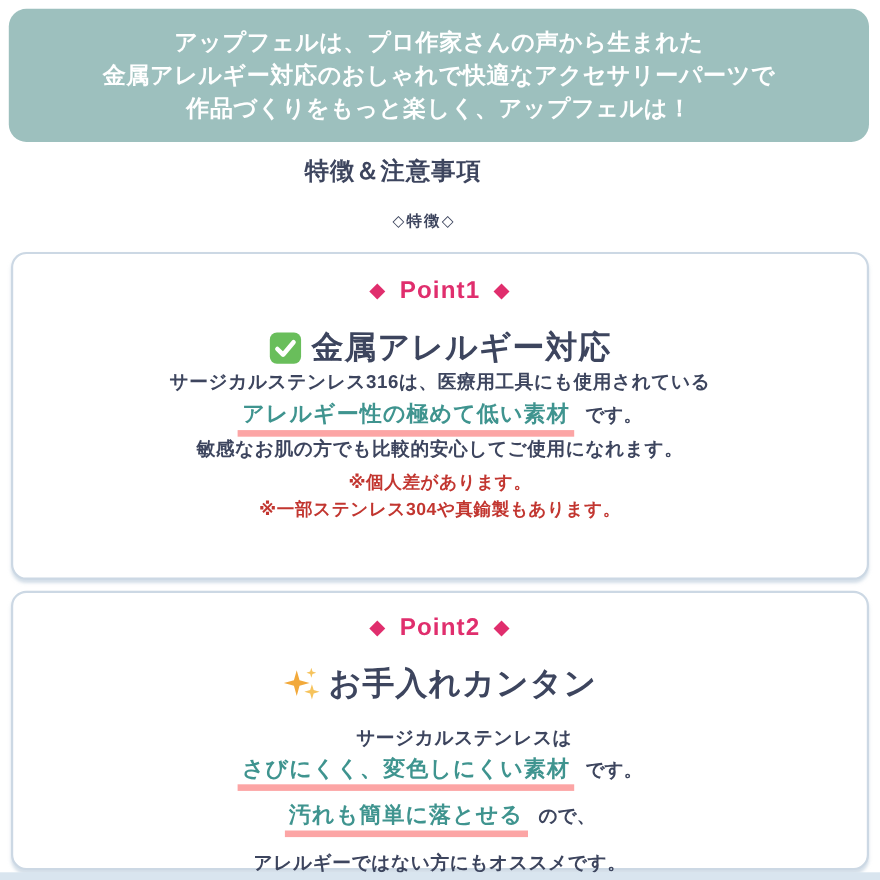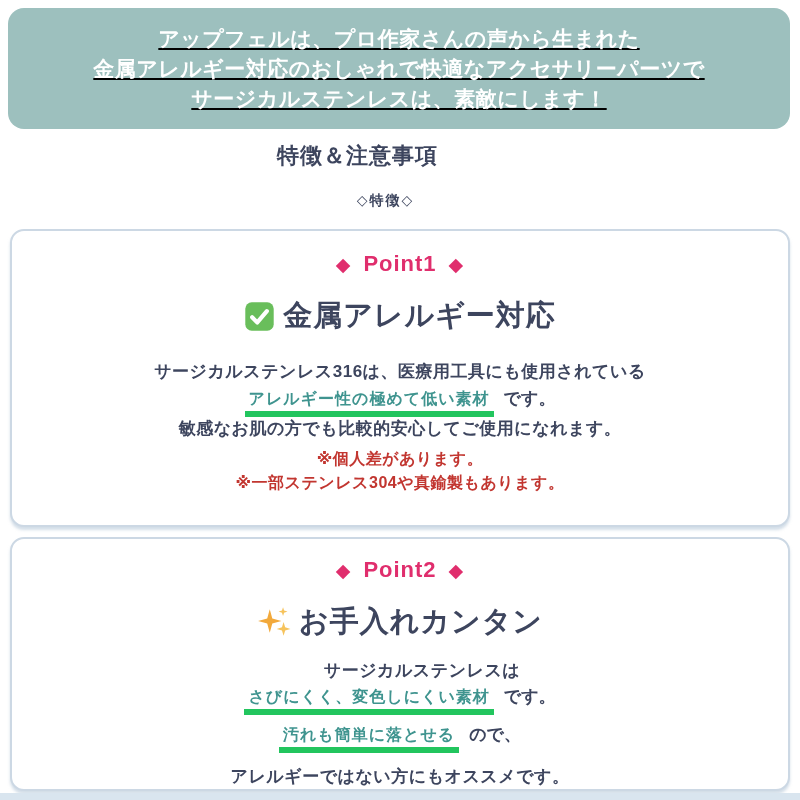--- a/index.html
+++ b/index.html
@@ -16,21 +16,20 @@
   .hero {
     position: absolute;
     left: 8px; top: 8px; width: 782px; height: 121px;
     background: #9DC0BE;
     border-radius: 16px;
     display: flex;
     flex-direction: column;
     justify-content: center;
     align-items: center;
     text-align: center;
-    text-decoration: underline;
   }
   .hero .hero-line {
     color: #ffffff;
     font-weight: bold;
     font-size: 21px;
     line-height: 30px;
     letter-spacing: 0.5px;
   }
 
   
@@ -90,38 +89,38 @@
     gap: 8px;
   }
   .heading-icon { display: inline-flex; align-items: center; }
 
   .body-line {
     color: #3D455E;
     font-size: 17px;
     font-weight: bold;
     letter-spacing: 0.5px;
   }
-  .card-1 .body-first { margin-top: 24px; }
+  .card-1 .body-first { }
   .card-2 .body-first { margin-top: 17px; margin-left: 44px; }
 
   .highlight-row {
     display: flex;
     justify-content: center;
     align-items: baseline;
     gap: 10px;
   }
   .card-1 .highlight-row { margin-top: 4px; }
   .card-2 .highlight-row-1 { margin-top: 3px; }
   .card-2 .highlight-row-2 { margin-top: 8px; }
   .hl-text {
     color: #3F948F;
-    font-size: 16px;
-    font-weight: bold;
-    letter-spacing: 1px;
-    border-bottom: 6px solid #22c55e;
+    font-size: 20px;
+    font-weight: bold;
+    letter-spacing: 1px;
+    border-bottom: 6px solid #fca5a5;
     padding: 0 4px 1px 4px;
   }
   .hl-suffix {
     color: #3D455E;
     font-size: 17px;
     font-weight: bold;
   }
 
   .card-1 .body-second { }
   .card-2 .body-second { margin-top: 12px; }
@@ -142,21 +141,21 @@
   }
 </style>
 </head>
 <body>
 
 <div class="page">
 
   <div class="hero">
     <div class="hero-line">アップフェルは、プロ作家さんの声から生まれた</div>
     <div class="hero-line">金属アレルギー対応のおしゃれで快適なアクセサリーパーツで</div>
-    <div class="hero-line">サージカルステンレスは、素敵にします！</div>
+    <div class="hero-line">作品づくりをもっと楽しく、アップフェルは！</div>
   </div>
 
   <h2 class="section-title">特徴＆注意事項</h2>
   <div class="section-subtitle">◇特徴◇</div>
 
   <section class="card card-1">
     <div class="point-row">
       <span class="diamond">◆</span>
       <span>Point1</span>
       <span class="diamond">◆</span>

